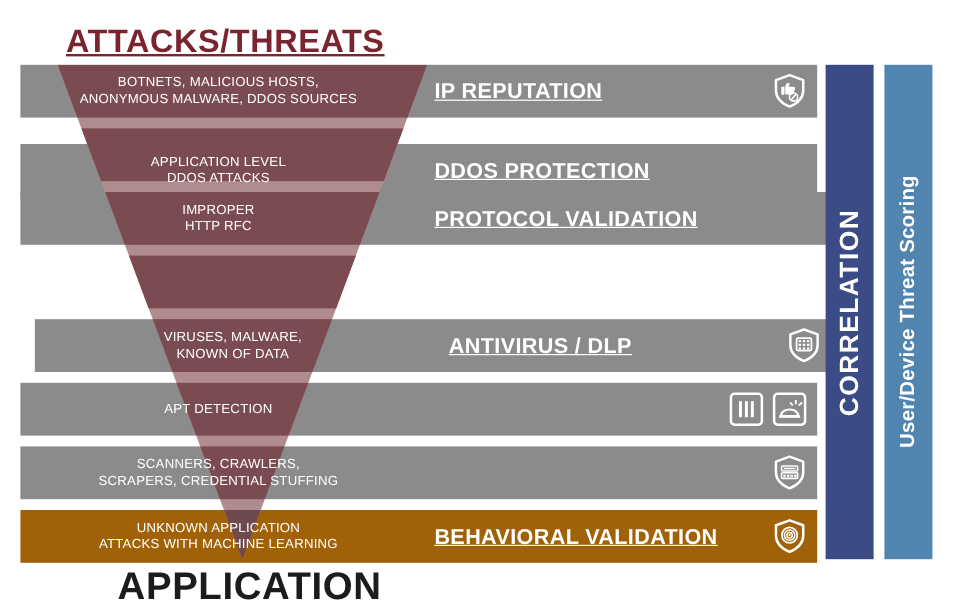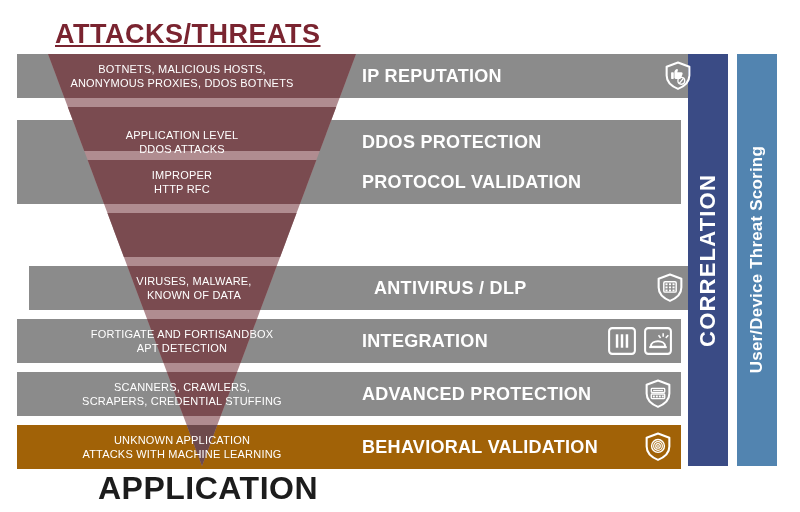--- a/index.html
+++ b/index.html
@@ -88,20 +88,21 @@
     top: 0;
     height: 44px;
     display: flex;
     align-items: center;
     color: #ffffff;
     font-size: 18px;
     font-weight: bold;
     letter-spacing: 0.3px;
     white-space: nowrap;
     z-index: 6;
+    text-decoration: underline;
   }
   .row-icons {
     position: absolute;
     right: 8px;
     top: 0;
     height: 44px;
     display: flex;
     align-items: center;
     gap: 6px;
     z-index: 6;
@@ -155,44 +156,44 @@
   }
 </style>
 </head>
 <body>
 
 <div id="stage">
 
   <div id="title">ATTACKS/THREATS</div>
 
   <div id="rows">
-      <div class="row" style="top: 0px; padding-left: 20px;">
+      <div class="row" style="top: 0px;">
         <div class="row-threat">
           <div>BOTNETS, MALICIOUS HOSTS,</div>
-          <div>ANONYMOUS PROXIES, DDOS BOTNETS</div>
+          <div>ANONYMOUS MALWARE, DDOS SOURCES</div>
         </div>
         <div class="row-defense">IP REPUTATION</div>
         <div class="row-icons">
           <svg width="30" height="32" viewBox="0 0 28 31" class="icon-box">
             <path d="M14 2.5 L25 6.5 L25 15 C25 21 20 25.5 14 28 C8 25.5 3 21 3 15 L3 6.5 Z" fill="none" stroke="#ffffff" stroke-width="2" stroke-linejoin="round"></path>
             <path d="M10.5 17.5 L10.5 11.8 C10.5 10.2 12 8.6 13.2 8.6 C13.9 8.6 14 9.4 13.8 10.3 C13.6 11.1 13.2 11.9 13.2 11.9 L17.2 11.9 C18.2 11.9 18.7 12.7 18.4 13.6 L17.2 17.2 C16.95 17.9 16.4 18.3 15.7 18.3 L11.6 18.3 Z" fill="#ffffff"></path>
             <rect x="7.3" y="11.9" width="2.6" height="6.5" rx="0.6" fill="#ffffff"></rect>
             <circle cx="17.2" cy="20.2" r="3.3" fill="none" stroke="#ffffff" stroke-width="1.3"></circle>
             <line x1="15.2" y1="22.6" x2="19.3" y2="17.8" stroke="#ffffff" stroke-width="1.3"></line>
           </svg>
         </div>
       </div>
       <div class="row" style="top: 66px;">
         <div class="row-threat">
           <div>APPLICATION LEVEL</div>
           <div>DDOS ATTACKS</div>
         </div>
         <div class="row-defense">DDOS PROTECTION</div>
       </div>
-      <div class="row" style="top: 106px;">
+      <div class="row" style="top: 106px; padding-left: 16px;">
         <div class="row-threat">
           <div>IMPROPER</div>
           <div>HTTP RFC</div>
         </div>
         <div class="row-defense">PROTOCOL VALIDATION</div>
       </div>
       <div class="row" style="top: 212px; margin-left: 12px;">
         <div class="row-threat">
           <div>VIRUSES, MALWARE,</div>
           <div>KNOWN OF DATA</div>
@@ -209,24 +210,22 @@
             <rect x="13" y="14" width="2" height="1.8" fill="#ffffff"></rect>
             <rect x="16.4" y="14" width="2" height="1.8" fill="#ffffff"></rect>
             <rect x="9.6" y="17" width="2" height="1.8" fill="#ffffff"></rect>
             <rect x="13" y="17" width="2" height="1.8" fill="#ffffff"></rect>
             <rect x="16.4" y="17" width="2" height="1.8" fill="#ffffff"></rect>
           </svg>
         </div>
       </div>
       <div class="row" style="top: 265px;">
         <div class="row-threat">
-          <div>FORTIGATE AND FORTISANDBOX</div>
           <div>APT DETECTION</div>
         </div>
-        <div class="row-defense">INTEGRATION</div>
         <div class="row-icons">
           <svg width="30" height="32" viewBox="0 0 28 31" class="icon-box">
             <rect x="1.5" y="3" width="25" height="25" rx="3" fill="none" stroke="#ffffff" stroke-width="2"></rect>
             <rect x="8" y="9" width="2.4" height="13" fill="#ffffff"></rect>
             <rect x="12.8" y="9" width="2.4" height="13" fill="#ffffff"></rect>
             <rect x="17.6" y="9" width="2.4" height="13" fill="#ffffff"></rect>
           </svg>
           <svg width="30" height="32" viewBox="0 0 28 31" class="icon-box">
             <rect x="1.5" y="3" width="25" height="25" rx="3" fill="none" stroke="#ffffff" stroke-width="2"></rect>
             <path d="M7 21 C7 14 21 14 21 21 Z" fill="none" stroke="#ffffff" stroke-width="1.8"></path>
@@ -235,21 +234,20 @@
             <line x1="21.5" y1="12.5" x2="24" y2="10" stroke="#ffffff" stroke-width="1.5"></line>
             <line x1="16.5" y1="12.5" x2="14.5" y2="10" stroke="#ffffff" stroke-width="1.5"></line>
           </svg>
         </div>
       </div>
       <div class="row" style="top: 318px;">
         <div class="row-threat">
           <div>SCANNERS, CRAWLERS,</div>
           <div>SCRAPERS, CREDENTIAL STUFFING</div>
         </div>
-        <div class="row-defense">ADVANCED PROTECTION</div>
         <div class="row-icons">
           <svg width="30" height="32" viewBox="0 0 28 31" class="icon-box">
             <path d="M14 2.5 L25 6.5 L25 15 C25 21 20 25.5 14 28 C8 25.5 3 21 3 15 L3 6.5 Z" fill="none" stroke="#ffffff" stroke-width="2" stroke-linejoin="round"></path>
             <rect x="7.5" y="10" width="13" height="4" rx="0.8" fill="none" stroke="#ffffff" stroke-width="1.3"></rect>
             <rect x="7.5" y="15.5" width="13" height="4.5" rx="0.8" fill="none" stroke="#ffffff" stroke-width="1.3"></rect>
             <line x1="9.2" y1="12" x2="18.8" y2="12" stroke="#ffffff" stroke-width="1.1"></line>
             <rect x="9" y="17" width="1.9" height="1.8" fill="#ffffff"></rect>
             <rect x="11.9" y="17" width="1.9" height="1.8" fill="#ffffff"></rect>
             <rect x="14.8" y="17" width="1.9" height="1.8" fill="#ffffff"></rect>
             <rect x="17.7" y="17" width="1.9" height="1.8" fill="#ffffff"></rect>

